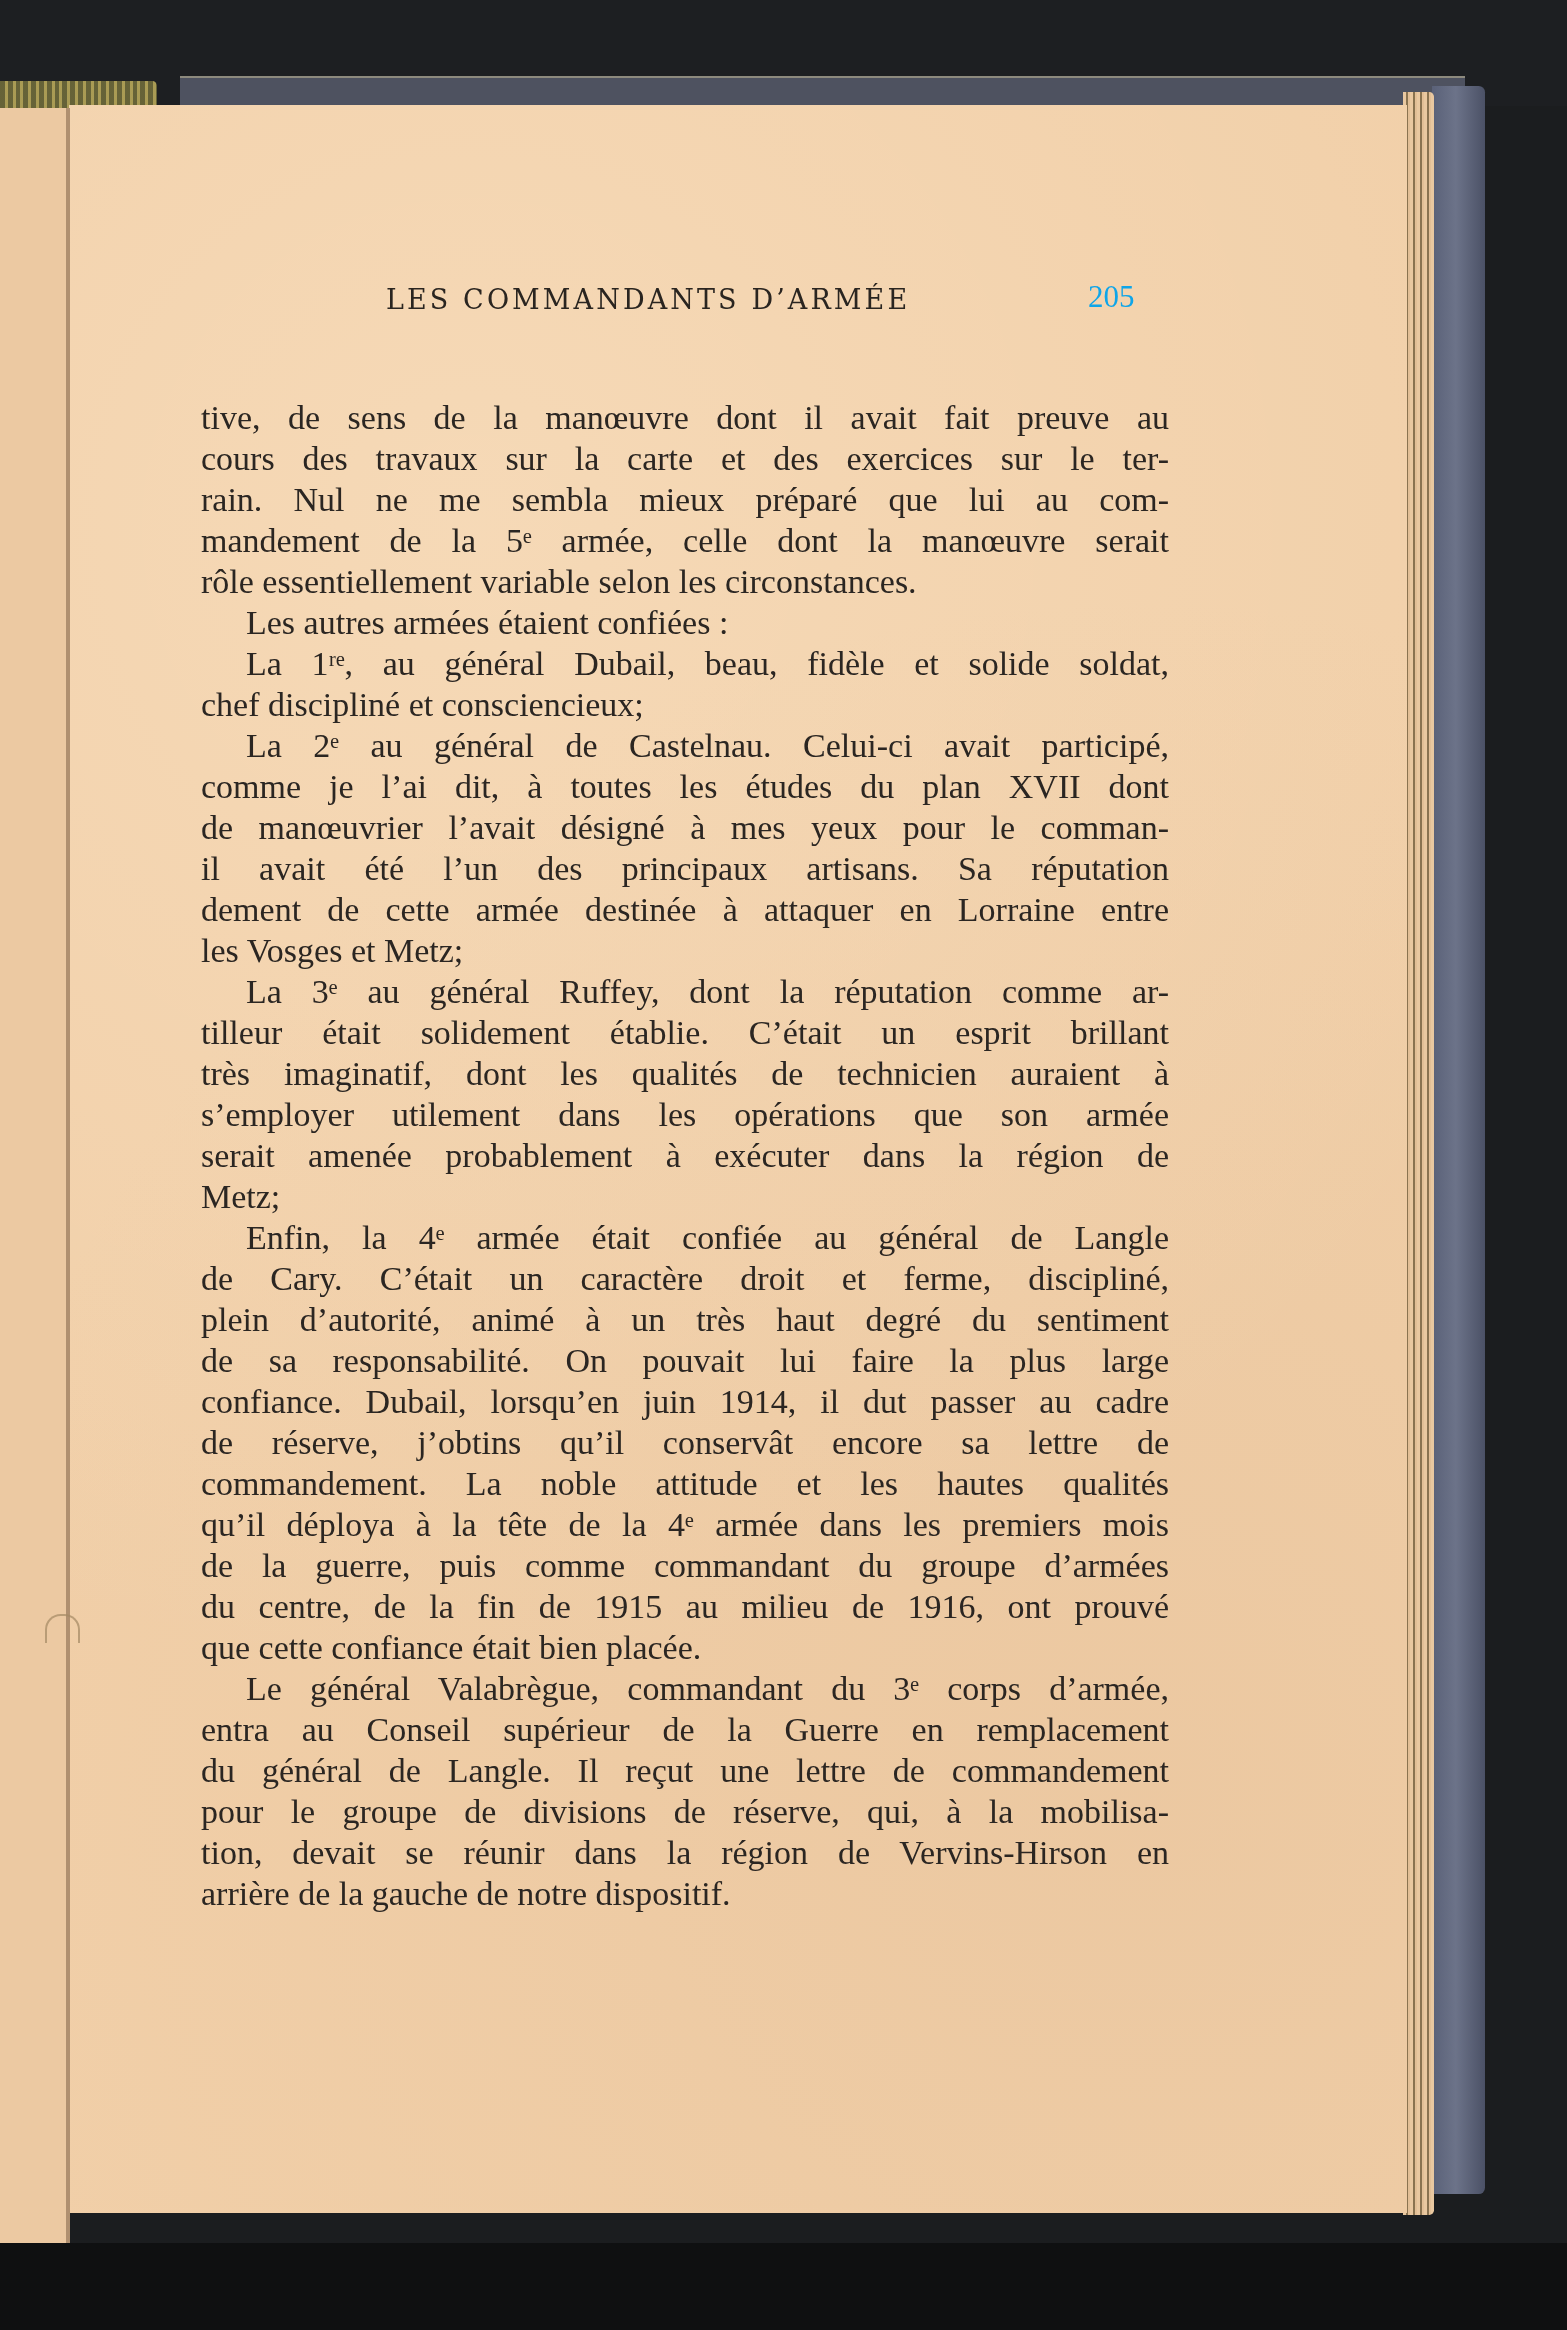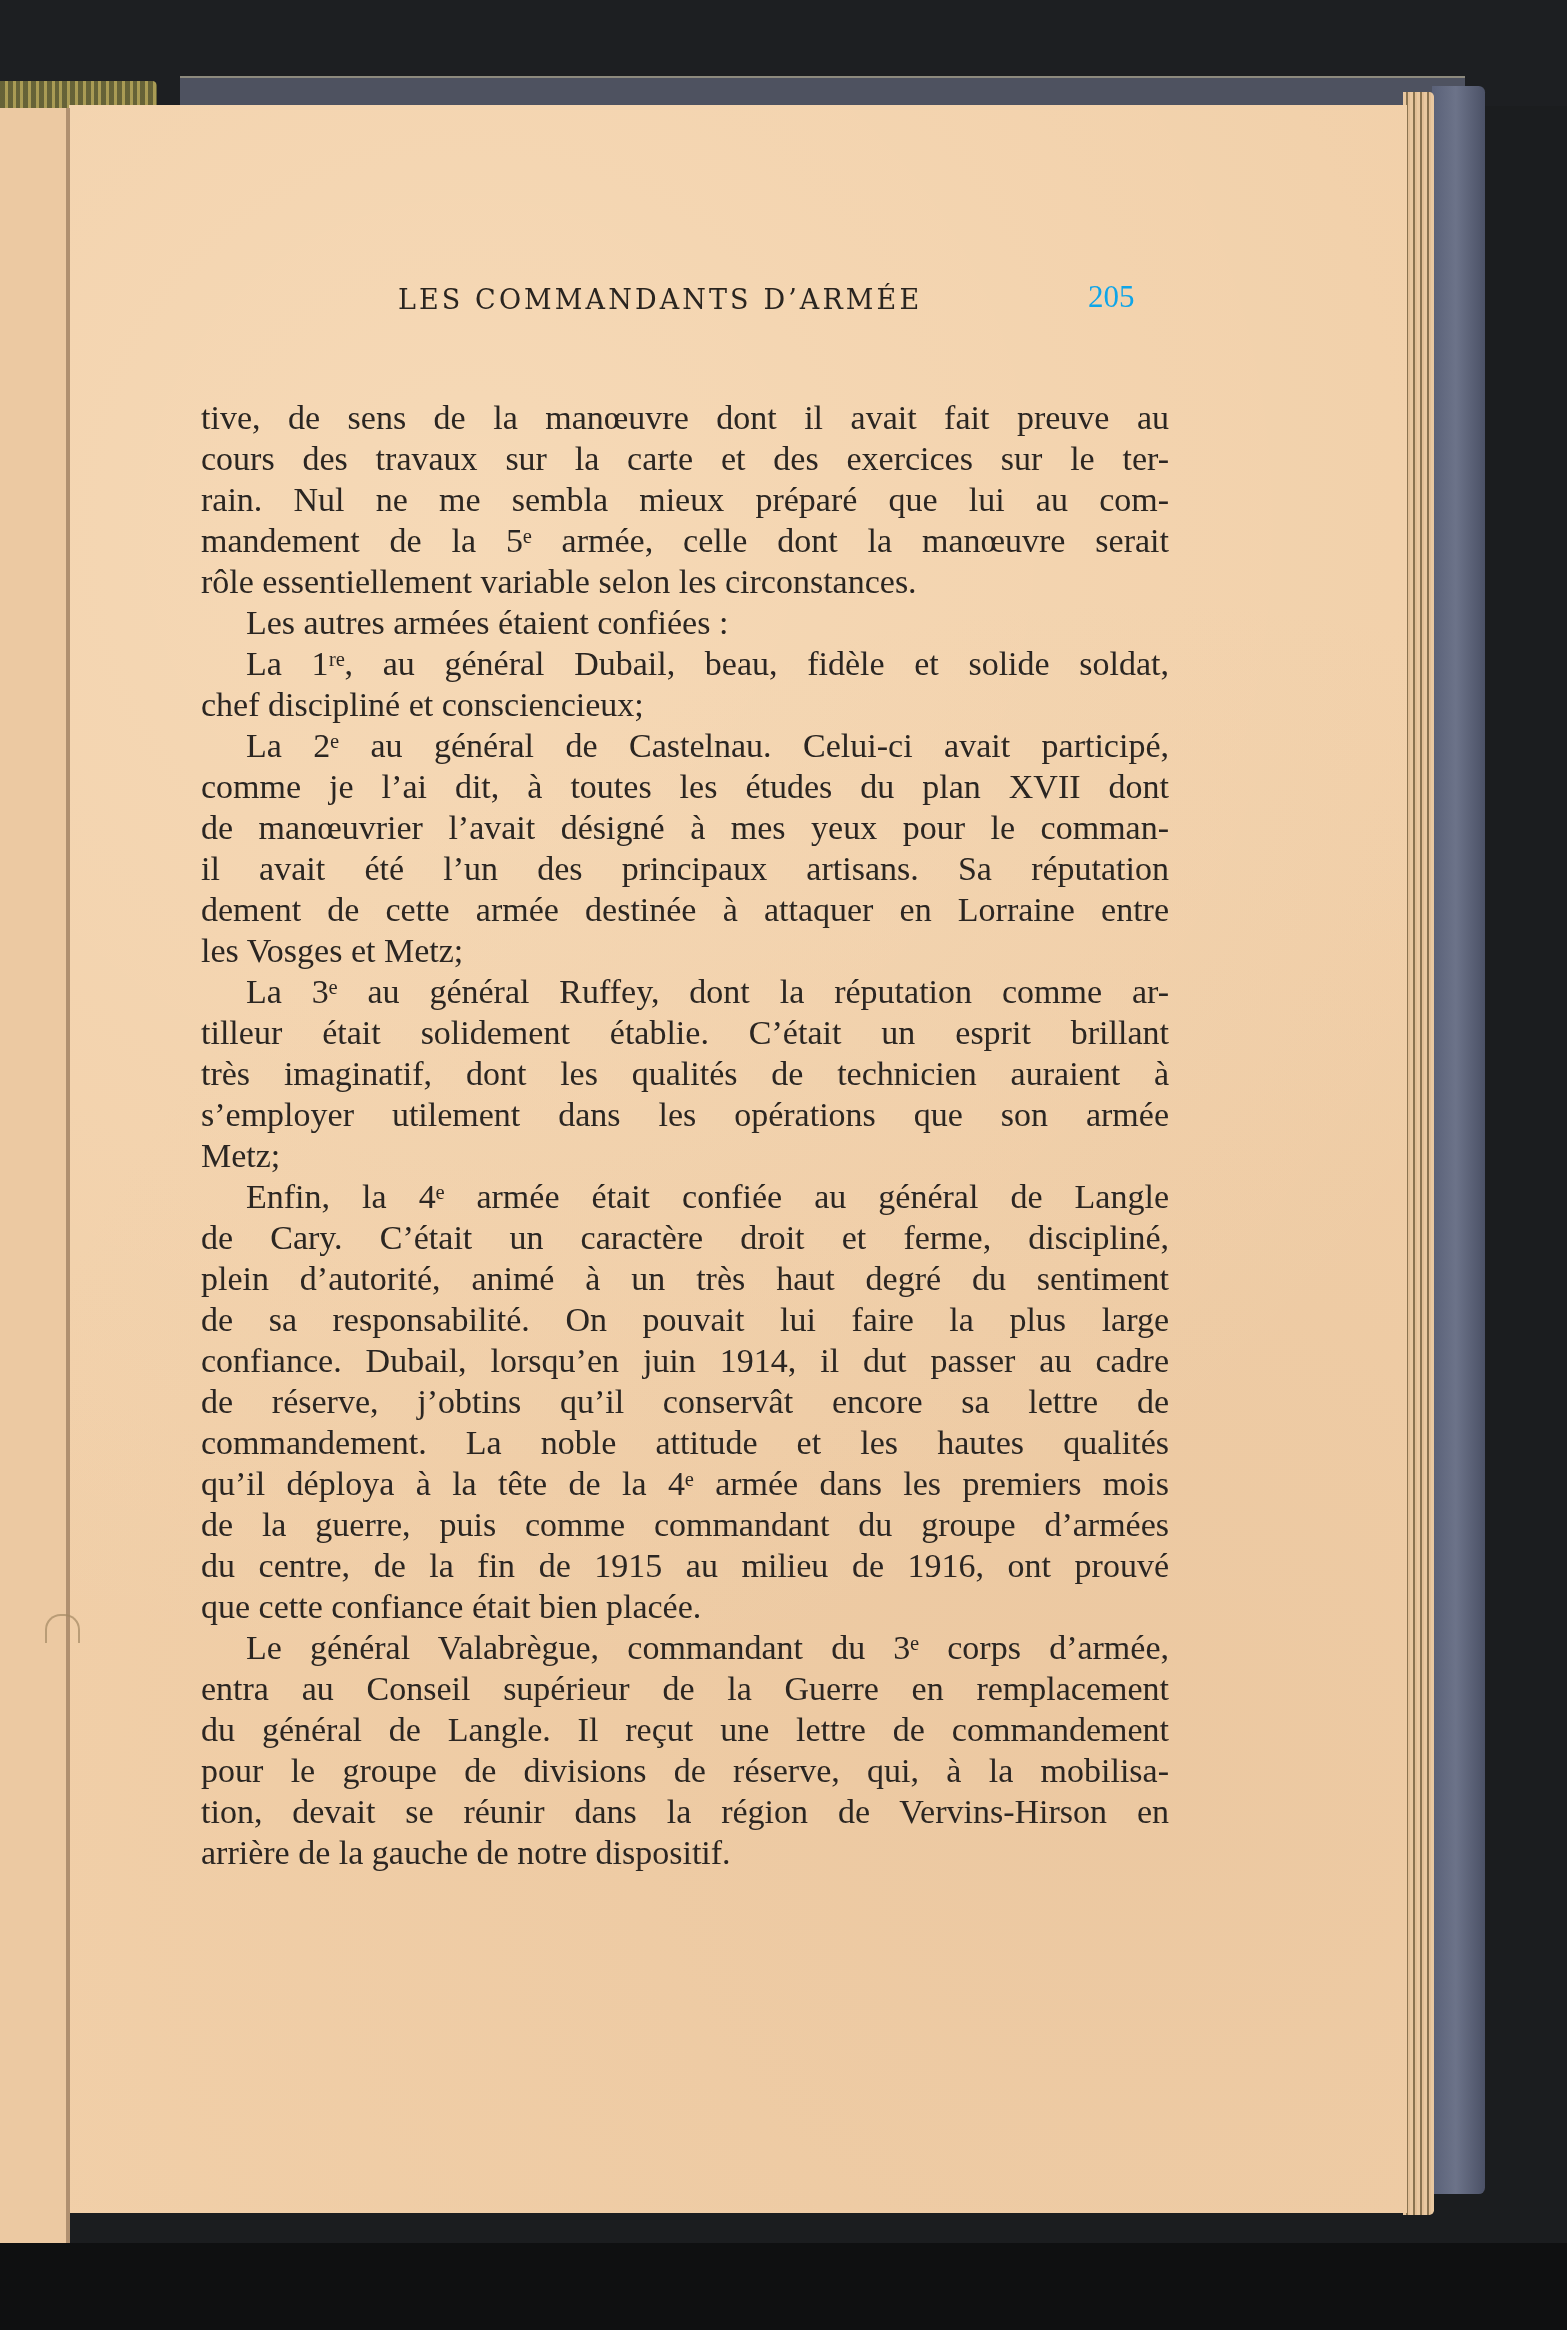--- a/index.html
+++ b/index.html
@@ -21,21 +21,21 @@
     background: #f1cfa8;
     background-image: radial-gradient(circle at 30% 20%, rgba(255,236,210,.35), transparent 60%),
                       radial-gradient(circle at 80% 80%, rgba(220,180,140,.25), transparent 60%);
   }
   .page-edges { position: absolute; left: 1403px; top: 92px; width: 31px; height: 2123px;
     background: repeating-linear-gradient(90deg, #e9c8a0 0 3.1px, #8a7350 3.1px 4.7px, #e2bf96 4.7px 7px);
     border-radius: 0 4.7px 4.7px 0; }
   .page-bottom-shadow { position: absolute; left: 0; top: 2243px; width: 1567px; height: 88px; background: #0f1011; }
 
   .running-head {
-    position: absolute; top: 284px; left: 398px;
+    position: absolute; top: 284px; left: 386px;
     font-size: 27px; letter-spacing: 3.1px; color: #2a2520; font-variant: small-caps;
     font-family: "DejaVu Serif", serif;
   }
   .folio {
     position: absolute; top: 279px; left: 1088px;
     font-size: 31px; color: #0ea5e9; font-family: "Liberation Serif", serif;
   }
   .body-text {
     position: absolute; top: 353px; left: 201px; width: 968px;
     font-family: "Liberation Serif", serif; font-size: 34px; line-height: 41px;
@@ -86,20 +86,21 @@
       <span class="line">de manœuvrier l’avait désigné à mes yeux pour le comman-</span>
       <span class="line">il avait été l’un des principaux artisans. Sa réputation</span>
       <span class="line">dement de cette armée destinée à attaquer en Lorraine entre</span>
       <span class="line last">les Vosges et Metz;</span>
     </p>
     <p>
       <span class="line" style="padding-left: 45px;">La 3ᵉ au général Ruffey, dont la réputation comme ar-</span>
       <span class="line">tilleur était solidement établie. C’était un esprit brillant</span>
       <span class="line">très imaginatif, dont les qualités de technicien auraient à</span>
       <span class="line">s’employer utilement dans les opérations que son armée</span>
+      <span class="line">serait amenée probablement à exécuter dans la région de</span>
       <span class="line last">Metz;</span>
     </p>
     <p>
       <span class="line" style="padding-left: 45px;">Enfin, la 4ᵉ armée était confiée au général de Langle</span>
       <span class="line">de Cary. C’était un caractère droit et ferme, discipliné,</span>
       <span class="line">plein d’autorité, animé à un très haut degré du sentiment</span>
       <span class="line">de sa responsabilité. On pouvait lui faire la plus large</span>
       <span class="line">confiance. Dubail, lorsqu’en juin 1914, il dut passer au cadre</span>
       <span class="line">de réserve, j’obtins qu’il conservât encore sa lettre de</span>
       <span class="line">commandement. La noble attitude et les hautes qualités</span>

